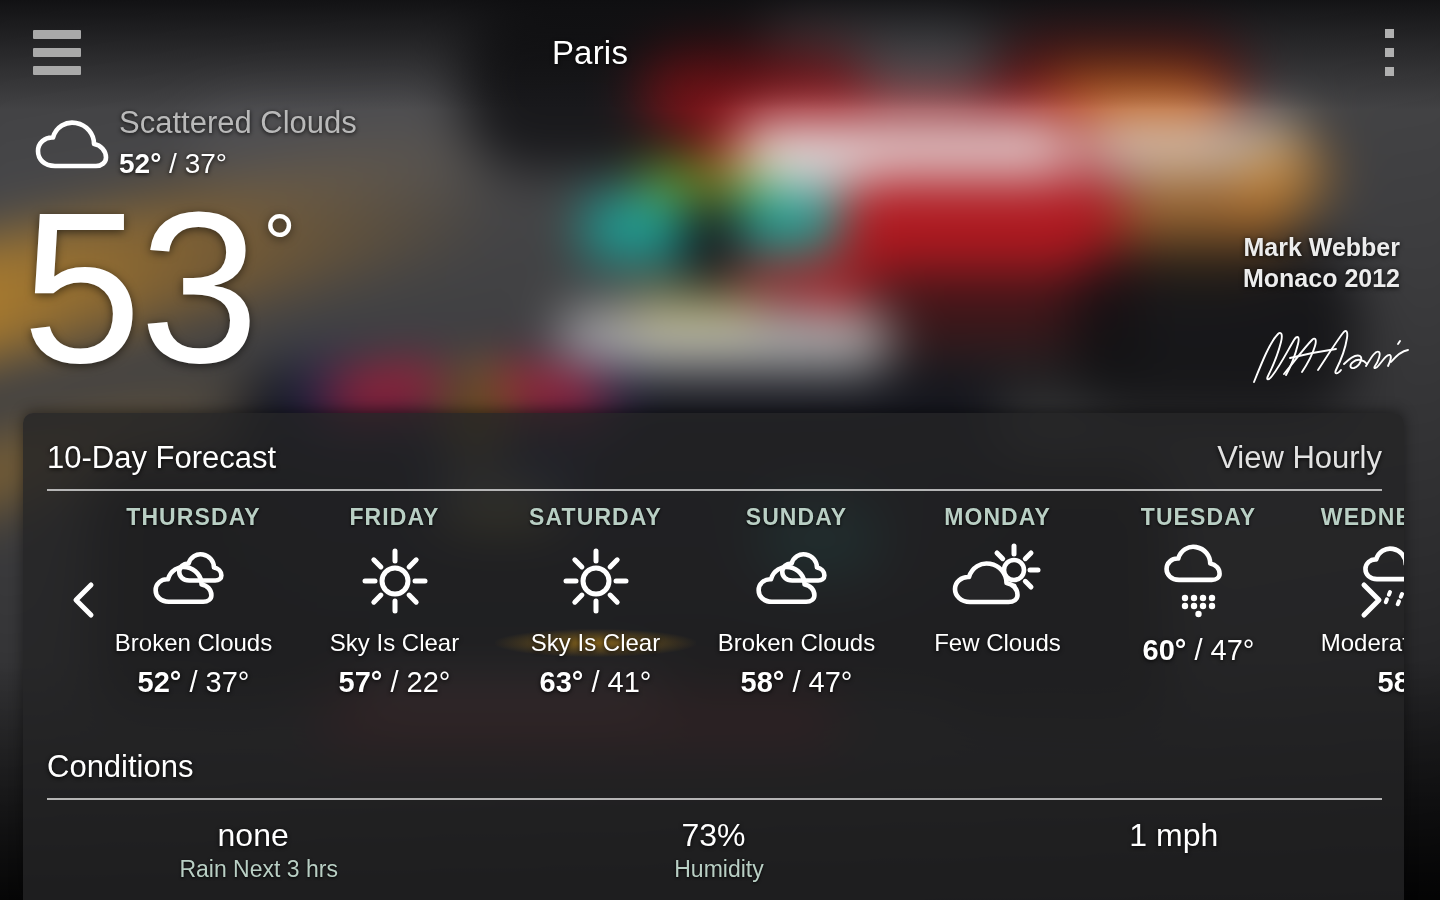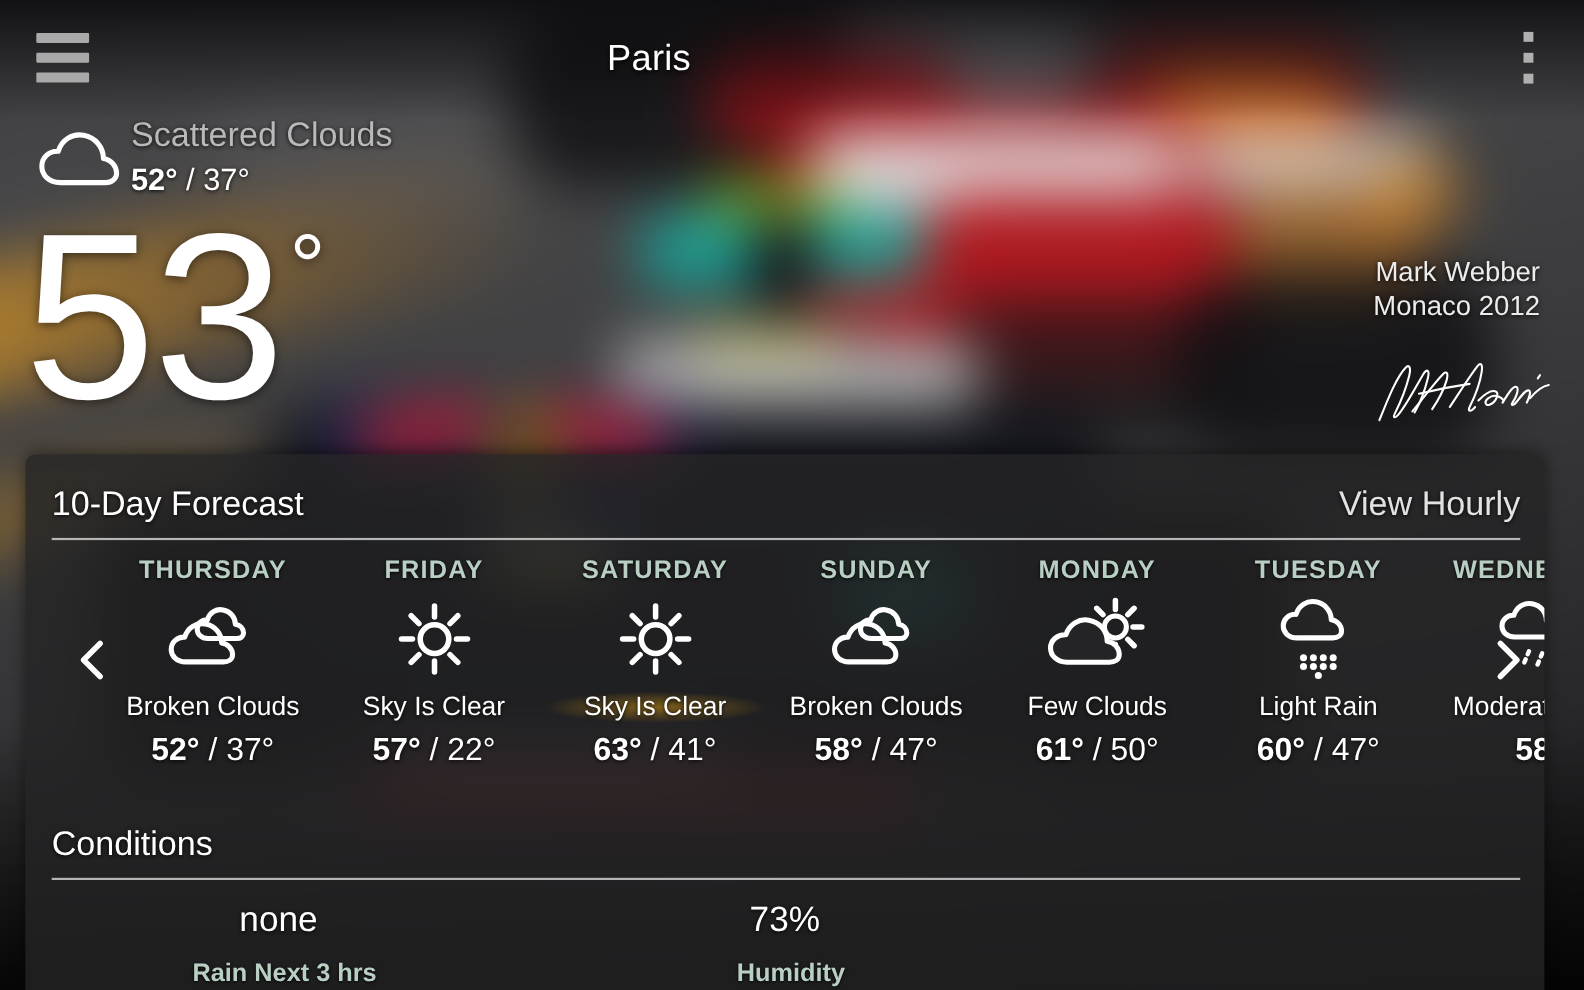--- a/index.html
+++ b/index.html
@@ -94,21 +94,21 @@
   #cur-hilo { position:absolute; left:119px; top:48px; font-size:28px; color:#fff;
      font-weight:400; text-shadow:0 1px 4px rgba(0,0,0,.9); white-space:nowrap; }
   #cur-hilo b { font-weight:700; }
   #bigtemp { position:absolute; left:22px; top:80px; font-size:215px; line-height:215px;
      font-weight:100; color:#fff; letter-spacing:-2px;
      text-shadow:0 2px 10px rgba(0,0,0,.55); white-space:nowrap; }
   #bigtemp sup { font-size:82px; line-height:82px; vertical-align:top; position:relative; top:22px; left:6px; font-weight:100;}
 
   
   #credit { position:absolute; right:40px; top:232px; z-index:15; text-align:right;
-     font-size:25px; line-height:31px; color:#ececec; font-weight:400;
+     font-size:25px; line-height:31px; color:#ececec; font-weight:700;
      text-shadow:0 1px 5px rgba(0,0,0,.9); }
   #signature { position:absolute; right:22px; top:318px; z-index:15; width:170px; height:72px; }
 
   
   #panel { position:absolute; left:23px; top:413px; width:1381px; height:487px; z-index:18;
      background:rgba(36,36,38,.80); border-radius:10px 10px 0 0;
      box-shadow:0 -2px 14px rgba(0,0,0,.45); overflow:hidden; }
 
   .sect-head { position:relative; height:78px;padding-left:38px; }
   .sect-title { position:absolute; left:24px; top:27px; font-size:31px; color:#fff; font-weight:400;
@@ -135,21 +135,21 @@
   .arrow { position:absolute; top:86px; width:46px; height:46px; cursor:pointer; z-index:5;
      display:flex; align-items:center; justify-content:center; }
   #arrow-left { left:38px; }
   #arrow-right { right:10px; }
 
   
   #conditions { position:relative; height:165px; }
   #cond-row { position:absolute; left:0; top:86px; width:1381px; display:flex; }
   .cond { flex:1 1 0; text-align:center; }
   .cond-val { font-size:32px; color:#fff; font-weight:400; text-shadow:0 1px 4px rgba(0,0,0,.9); }
-  .cond-lbl { font-size:23px; color:#b9cfc4; font-weight:700; margin-top:17px;
+  .cond-lbl { font-size:23px; color:#b9cfc4; font-weight:400; margin-top:2px;
      text-shadow:0 1px 3px rgba(0,0,0,.9);padding-left:11px; }
 
   .sat-hl { background:radial-gradient(ellipse at center, rgba(210,150,20,.55), rgba(210,150,20,0) 72%); }
 </style>
 </head>
 <body>
 
 <div id="bg">
   <div class="layer">
     <div class="asphalt"></div>
@@ -319,39 +319,37 @@
               <line x1="62.0" y1="44.0" x2="62.0" y2="52.0" stroke="#ffffff" stroke-width="5" stroke-linecap="round"></line>
               <line x1="50.7" y1="39.3" x2="45.0" y2="45.0" stroke="#ffffff" stroke-width="5" stroke-linecap="round"></line>
               <line x1="46.0" y1="28.0" x2="38.0" y2="28.0" stroke="#ffffff" stroke-width="5" stroke-linecap="round"></line>
               <line x1="50.7" y1="16.7" x2="45.0" y2="11.0" stroke="#ffffff" stroke-width="5" stroke-linecap="round"></line>
               <line x1="62.0" y1="12.0" x2="62.0" y2="4.0" stroke="#ffffff" stroke-width="5" stroke-linecap="round"></line>
               <line x1="73.3" y1="16.7" x2="79.0" y2="11.0" stroke="#ffffff" stroke-width="5" stroke-linecap="round"></line>
               <path d="M18 60 C9 60 3 54 3 47 C3 40 9.5 34.5 17 35 C20 25.5 29 20 38 21.8 C48 23.6 54.5 31.8 54.5 41 C61 42 65.5 47 65.5 53 C65.5 57.5 61.5 60 56.5 60 Z" fill="#242426" stroke="#ffffff" stroke-width="4.6" stroke-linejoin="round"></path>
             </svg>
           </div>
           <div class="daydesc">Few Clouds</div>
-          <div class="daytemp"><b>61°</b><span> / </span><span>50°</span></div>
         </div>
         <div class="day">
           <div class="dayname">TUESDAY</div>
           <div class="dayicon">
             <svg width="92" height="78" viewBox="0 0 92 78">
               <path transform="translate(12,2) scale(0.78)" d="M18 46 C8 46 2 39.5 2 32 C2 24 9 18 17 18.6 C20 8 30 2 40 4 C51 6 58 15 58 25 C65 26 70 31.5 70 38 C70 43 65.5 46 60 46 Z" fill="none" stroke="#ffffff" stroke-width="5.897435897435897" stroke-linejoin="round"></path>
               <circle cx="32" cy="56" r="3.2" fill="#ffffff"></circle>
               <circle cx="32" cy="64" r="3.2" fill="#ffffff"></circle>
               <circle cx="41" cy="56" r="3.2" fill="#ffffff"></circle>
               <circle cx="41" cy="64" r="3.2" fill="#ffffff"></circle>
               <circle cx="50" cy="56" r="3.2" fill="#ffffff"></circle>
               <circle cx="50" cy="64" r="3.2" fill="#ffffff"></circle>
               <circle cx="59" cy="56" r="3.2" fill="#ffffff"></circle>
               <circle cx="59" cy="64" r="3.2" fill="#ffffff"></circle>
               <circle cx="45.5" cy="72" r="3.2" fill="#ffffff"></circle>
             </svg>
           </div>
-          <div class="daydesc">Light Rain</div>
           <div class="daytemp"><b>60°</b><span> / </span><span>47°</span></div>
         </div>
         <div class="day">
           <div class="dayname">WEDNESDAY</div>
           <div class="dayicon">
             <svg width="92" height="78" viewBox="0 0 92 78">
               <path transform="translate(10,4) scale(0.72)" d="M18 46 C8 46 2 39.5 2 32 C2 24 9 18 17 18.6 C20 8 30 2 40 4 C51 6 58 15 58 25 C65 26 70 31.5 70 38 C70 43 65.5 46 60 46 Z" fill="none" stroke="#ffffff" stroke-width="6.388888888888888" stroke-linejoin="round"></path>
               <line x1="36" y1="50" x2="31" y2="62" stroke="#ffffff" stroke-width="4" stroke-linecap="round" stroke-dasharray="3 5"></line>
               <line x1="48" y1="52" x2="43" y2="64" stroke="#ffffff" stroke-width="4" stroke-linecap="round" stroke-dasharray="3 5"></line>
             </svg>
@@ -378,17 +376,18 @@
     <div id="cond-row">
         <div class="cond">
           <div class="cond-val">none</div>
           <div class="cond-lbl">Rain Next 3 hrs</div>
         </div>
         <div class="cond">
           <div class="cond-val">73%</div>
           <div class="cond-lbl">Humidity</div>
         </div>
         <div class="cond">
+          <div class="cond-val">1 mph</div>
         </div>
       </div>
   </div>
 
 </div>
 
 </body></html>

